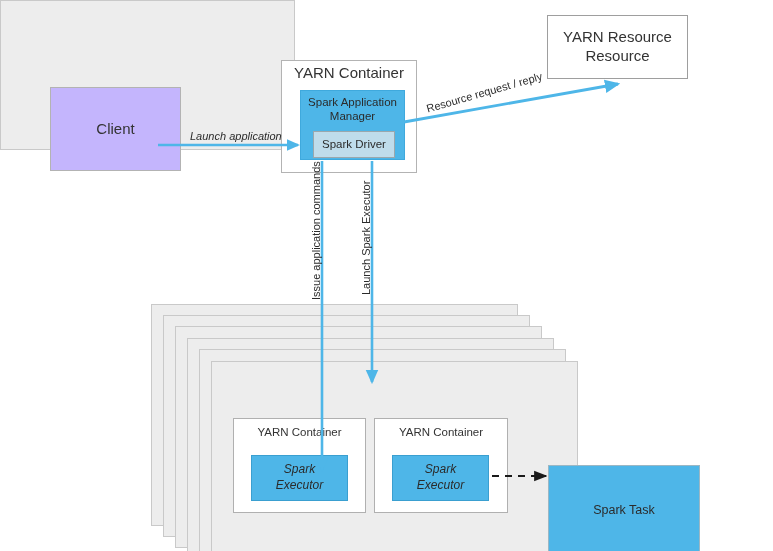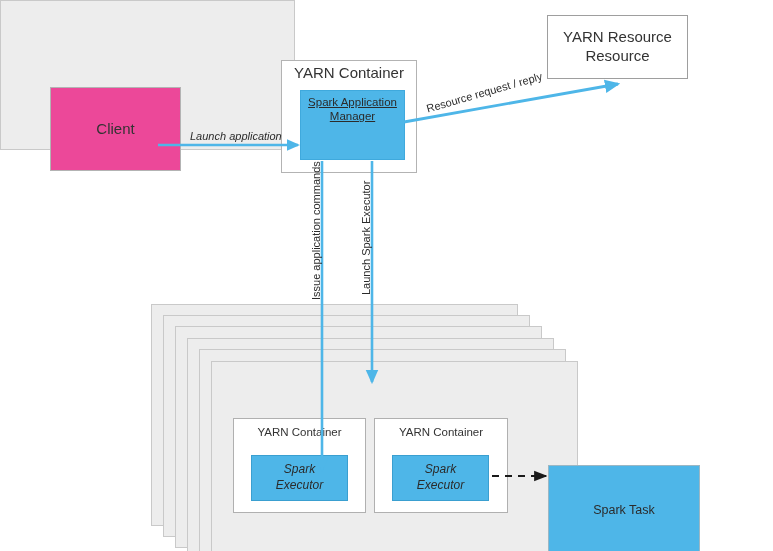--- a/index.html
+++ b/index.html
@@ -23,21 +23,21 @@
     justify-content: center;
     text-align: center;
     color: #333333;
     line-height: 1.25;
   }
 
   
   #client-box {
     left: 50px; top: 87px; width: 131px; height: 84px;
     border: 1px solid #b3b3b3;
-    background: #ec4899;
+    background: #c4b5fd;
     font-size: 15px;
     align-items: center;
   }
   #rm-box {
     left: 547px; top: 15px; width: 141px; height: 64px;
     border: 1px solid #9e9e9e;
     background: #ffffff;
     font-size: 15px;
   }
   #yarn-container-top {
@@ -56,21 +56,20 @@
   
   #spark-am {
     left: 300px; top: 90px; width: 105px; height: 70px;
     background: #4eb6e8;
     border: 1px solid #3fa9dd;
     flex-direction: column;
     justify-content: flex-start;
     padding-top: 4px;
     font-size: 11.5px;
     color: #2b2b2b;
-    text-decoration: underline;
   }
   #spark-driver {
     left: 313px; top: 131px; width: 82px; height: 27px;
     background: #bfdceb;
     border: 1px solid #9aa7ad;
     font-size: 11.5px;
     color: #2b2b2b;
   }
   #spark-task {
     left: 548px; top: 421px; width: 152px; height: 91px;
@@ -205,20 +204,23 @@
   <div class="box" id="yarn-container-top"></div>
   <div id="yarn-container-top-label">YARN Container</div>
 
   <div class="box" id="spark-am">
     <span>
       <span>Spark Application</span><br>
       <span>Manager</span>
     </span>
   </div>
 
+  <div class="box" id="spark-driver">
+    <span>Spark Driver</span>
+  </div>
 
 
   <div class="inner-container" id="inner-container-left"></div>
   <div class="inner-container-label" id="inner-label-left">YARN Container</div>
 
   <div class="inner-container" id="inner-container-right"></div>
   <div class="inner-container-label" id="inner-label-right">YARN Container</div>
 
   <div class="spark-executor" id="executor-left">
     <span>

